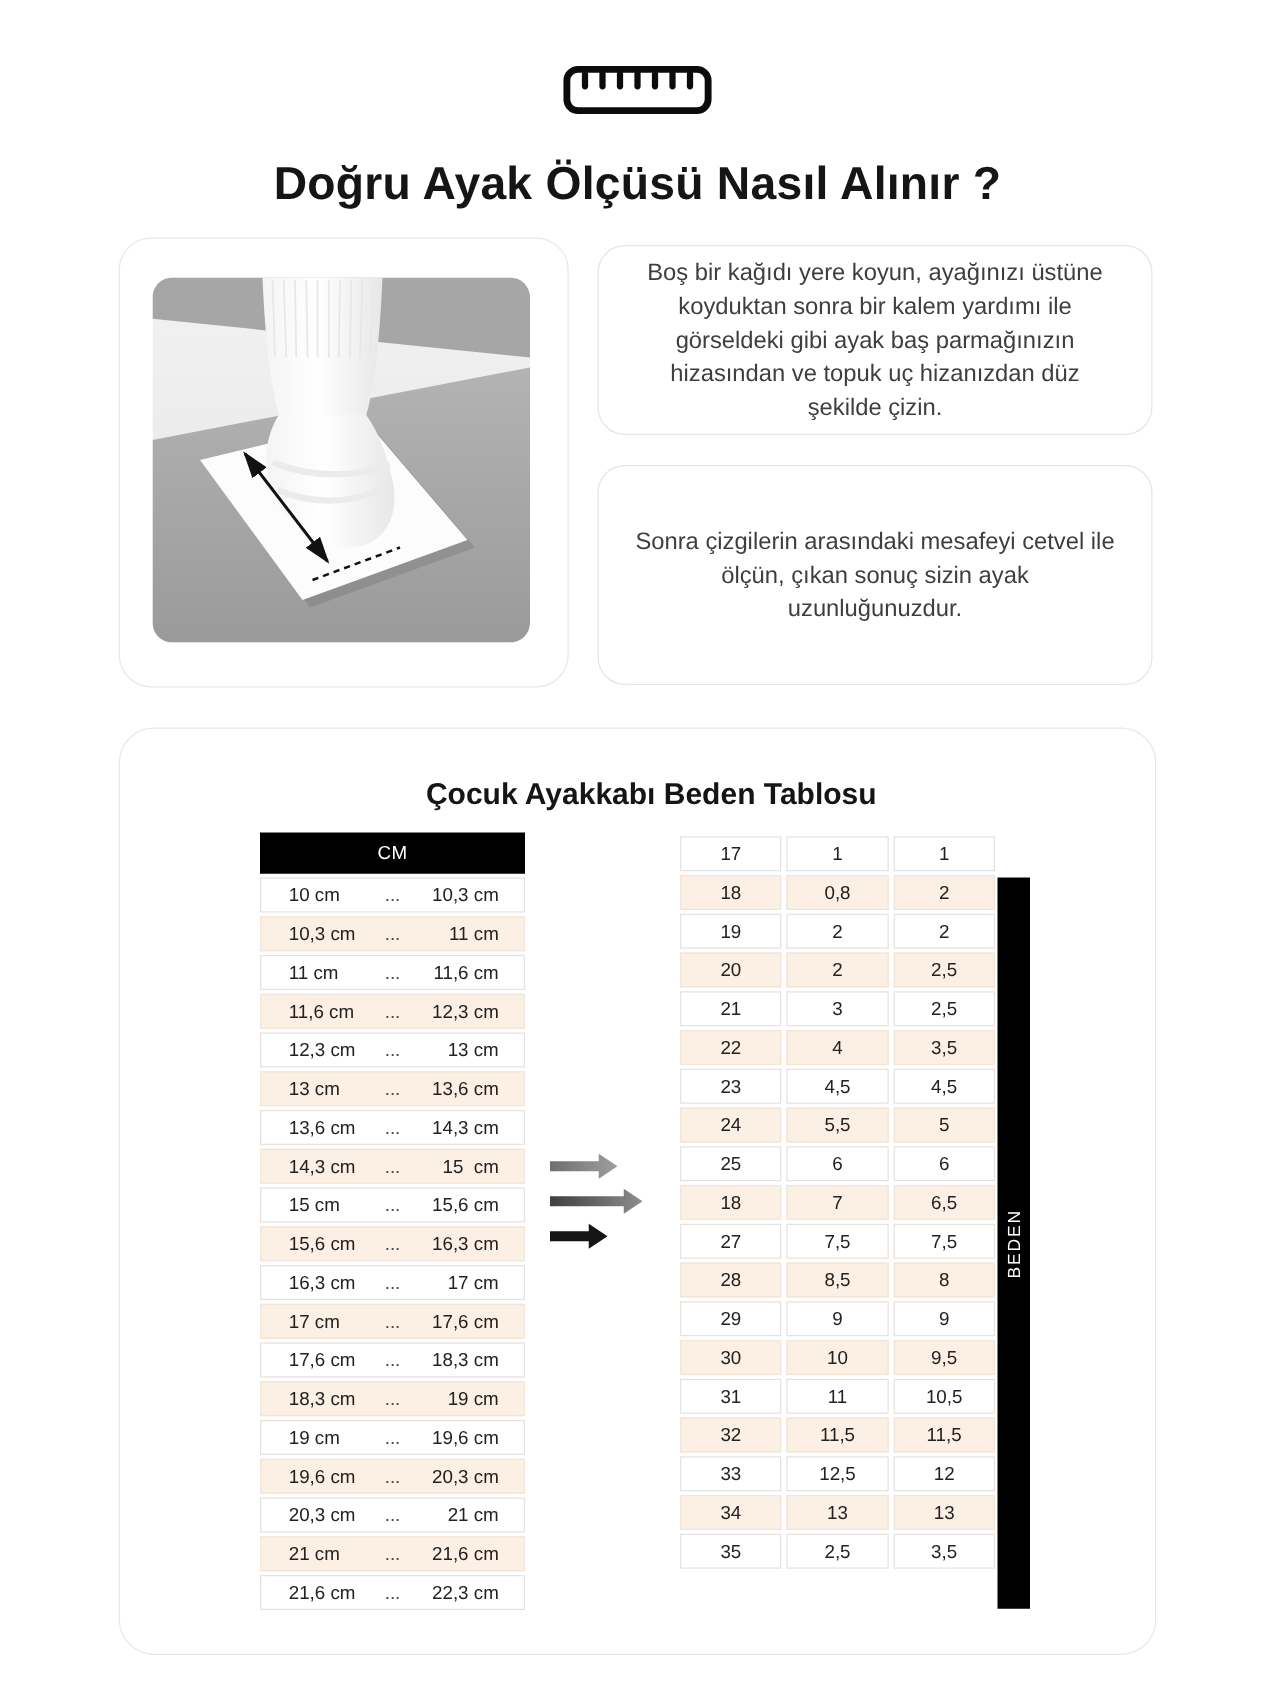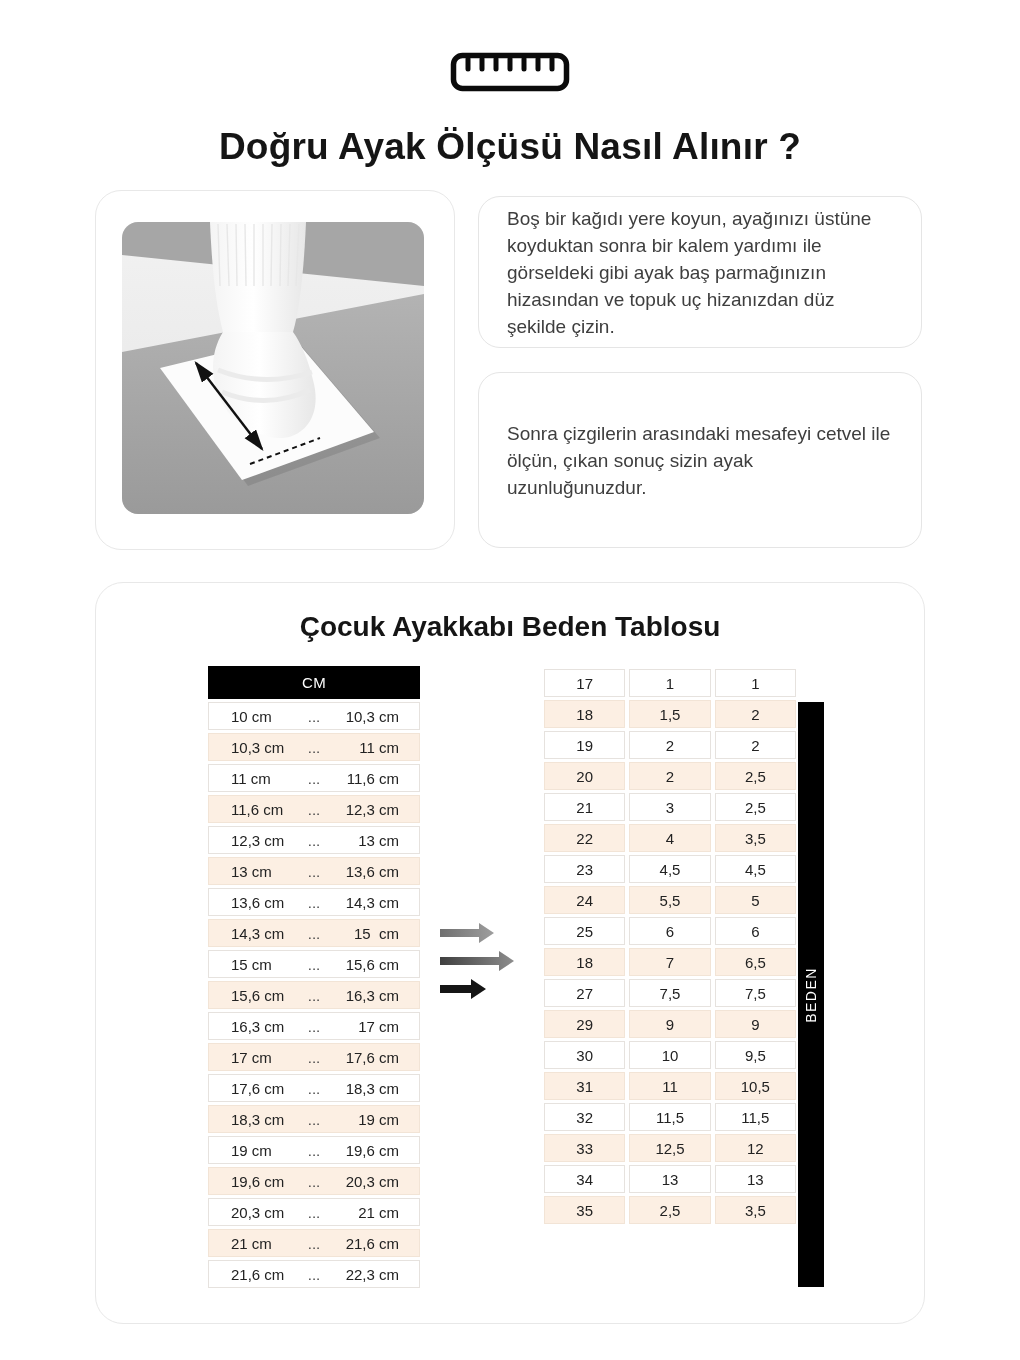--- a/index.html
+++ b/index.html
@@ -9,29 +9,29 @@
   .ruler{position:absolute;left:450px;top:52px;}
 
   .page-title{position:absolute;top:126px;left:0;width:1020px;margin:0;text-align:center;
     font-size:37px;font-weight:bold;color:#151515;letter-spacing:0.2px;}
 
   .photo-card{position:absolute;left:95px;top:190px;width:360px;height:360px;box-sizing:border-box;
     border:1.5px solid #e8e8e8;border-radius:26px;background:#fff;}
   .photo{position:absolute;left:26px;top:31px;}
 
   .instr-box{position:absolute;left:478px;width:444px;box-sizing:border-box;border:1.5px solid #e5e5e5;
-    border-radius:22px;background:#fff;display:flex;align-items:center;padding:0 28px;}
+    border-radius:22px;background:#fff;display:flex;align-items:center;padding:0 28px;text-align:center;}
   .box1{top:196px;height:152px;}
   .box2{top:372px;height:176px;}
   .instr-box p{margin:0;font-size:19px;line-height:27px;color:#3e3e3e;}
 
   .table-card{position:absolute;left:95px;top:582px;width:830px;height:742px;box-sizing:border-box;
     border:1.5px solid #e8e8e8;border-radius:28px;background:#fff;}
-  .table-title{position:absolute;top:28px;left:0;width:100%;margin:0;text-align:center;
-    font-size:28px;font-weight:bold;color:#151515;}
+  .table-title{position:absolute;top:28px;left:0;width:100%;margin:11px;text-align:center;
+    font-size:24px;font-weight:bold;color:#151515;}
 
   .table-head{height:33px;background:var(--header-bg,#000);color:var(--header-fg,#fff);
     display:flex;align-items:center;justify-content:center;font-size:15px;letter-spacing:0.4px;}
 
   .cm-table{position:absolute;left:112px;top:83px;width:212px;}
   .cm-body{margin-top:3px;display:flex;flex-direction:column;gap:3px;}
   .cm-row{height:28px;box-sizing:border-box;border:1px solid var(--border,#e6e2de);background:#fff;
     display:flex;align-items:center;font-size:15px;color:#222;}
   .cm-row:nth-child(even){background:var(--row-alt,#fcefe3);border-color:#f2e4d6;}
   .cell-a{width:70px;padding-left:22px;white-space:pre;}
@@ -252,21 +252,21 @@
 
     <div class="size-table">
       <div class="size-body">
           <div class="size-row">
             <span class="size-cell">17</span>
             <span class="size-cell">1</span>
             <span class="size-cell">1</span>
           </div>
           <div class="size-row">
             <span class="size-cell">18</span>
-            <span class="size-cell">1,5</span>
+            <span class="size-cell">0,8</span>
             <span class="size-cell">2</span>
           </div>
           <div class="size-row">
             <span class="size-cell">19</span>
             <span class="size-cell">2</span>
             <span class="size-cell">2</span>
           </div>
           <div class="size-row">
             <span class="size-cell">20</span>
             <span class="size-cell">2</span>
@@ -299,20 +299,25 @@
           </div>
           <div class="size-row">
             <span class="size-cell">18</span>
             <span class="size-cell">7</span>
             <span class="size-cell">6,5</span>
           </div>
           <div class="size-row">
             <span class="size-cell">27</span>
             <span class="size-cell">7,5</span>
             <span class="size-cell">7,5</span>
+          </div>
+          <div class="size-row">
+            <span class="size-cell">28</span>
+            <span class="size-cell">8,5</span>
+            <span class="size-cell">8</span>
           </div>
           <div class="size-row">
             <span class="size-cell">29</span>
             <span class="size-cell">9</span>
             <span class="size-cell">9</span>
           </div>
           <div class="size-row">
             <span class="size-cell">30</span>
             <span class="size-cell">10</span>
             <span class="size-cell">9,5</span>

